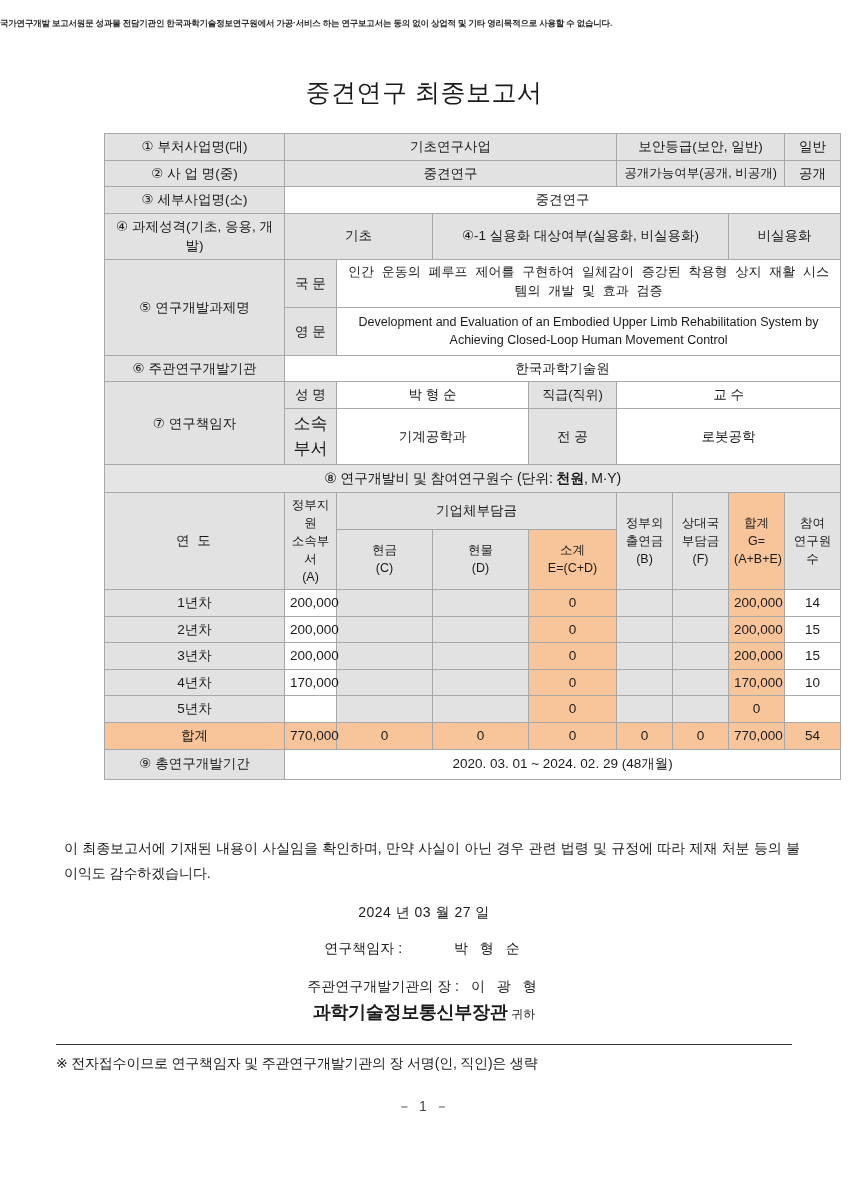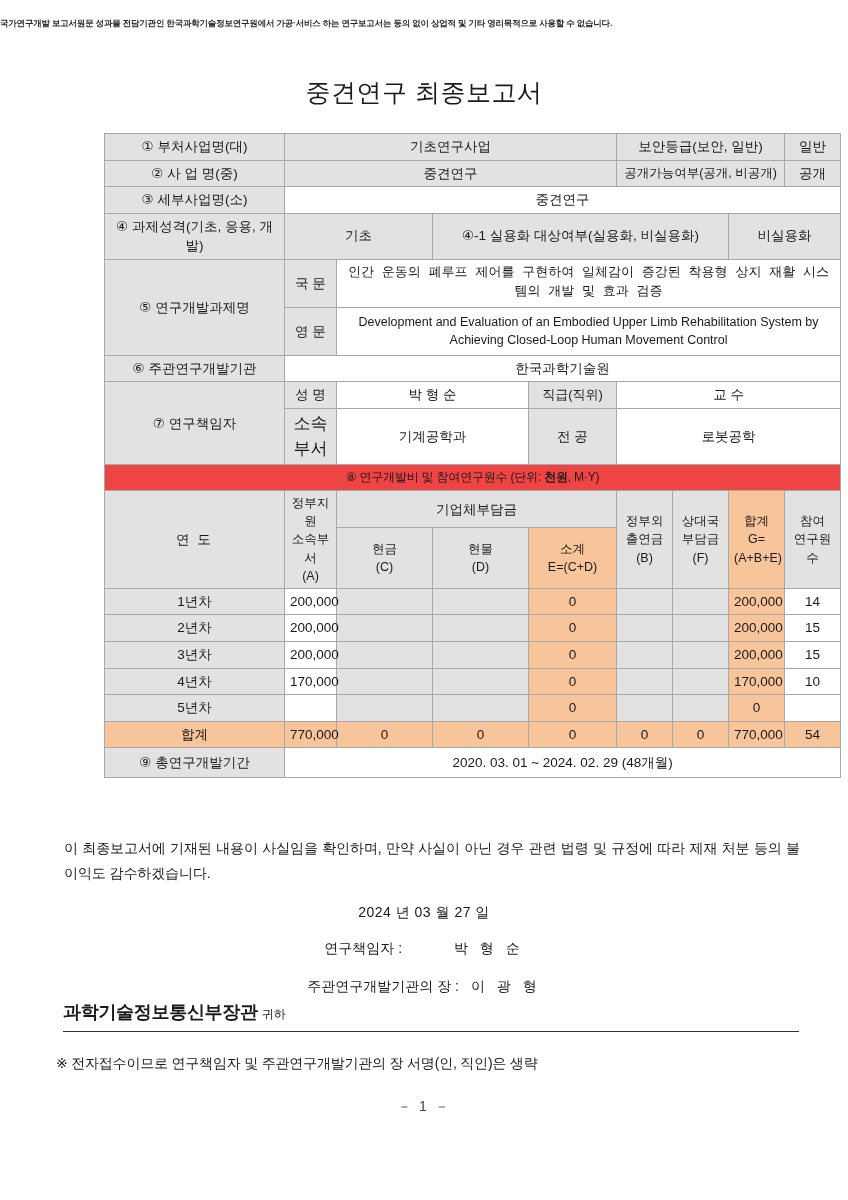--- a/index.html
+++ b/index.html
@@ -85,22 +85,22 @@
   }
   .eng-text {
     text-align: left;
     padding-left: 8px;
     padding-right: 6px;
     line-height: 1.5;
     font-size: 12.5px;
     font-family: "Liberation Sans", sans-serif;
   }
   .sec-title {
-    background: #ef4444;
-    font-size: 12px;
+    background: #e5e5e5;
+    font-size: 14px;
     letter-spacing: -0.2px;
   }
   .sec-title b { font-weight: bold; }
   .small-hdr { font-size: 12.5px; line-height: 1.3; }
   .budget-row td { height: 32px; }
   .spaced2 { letter-spacing: 2px; }
 
   
   .statement {
     position: absolute;
@@ -141,24 +141,25 @@
     font-size: 14px;
   }
   .sig-label { display: inline-block; }
   .sig-name  { display: inline-block; letter-spacing: 4px; margin-left: 48px; }
   .sig-name-inline { display: inline-block; letter-spacing: 4px; margin-left: 8px; }
 
   
   .addressee {
     position: absolute;
     top: 1000px;
-    left: 63px;
+    left: 56px;
     width: 736px;
     border-bottom: 1.5px solid #333;
-    padding-bottom: 7px;
+    padding-bottom: 20px;
+    text-align: center;
   }
   .addressee .big {
     font-size: 18px;
     font-weight: bold;
     letter-spacing: -0.3px;
   }
   .addressee .small {
     font-size: 12px;
     margin-left: 4px;
   }

